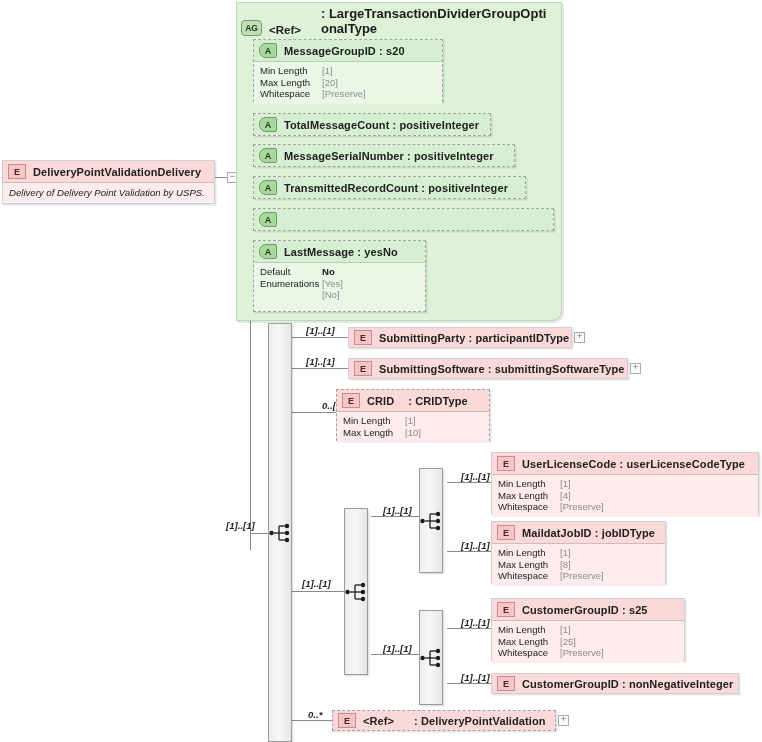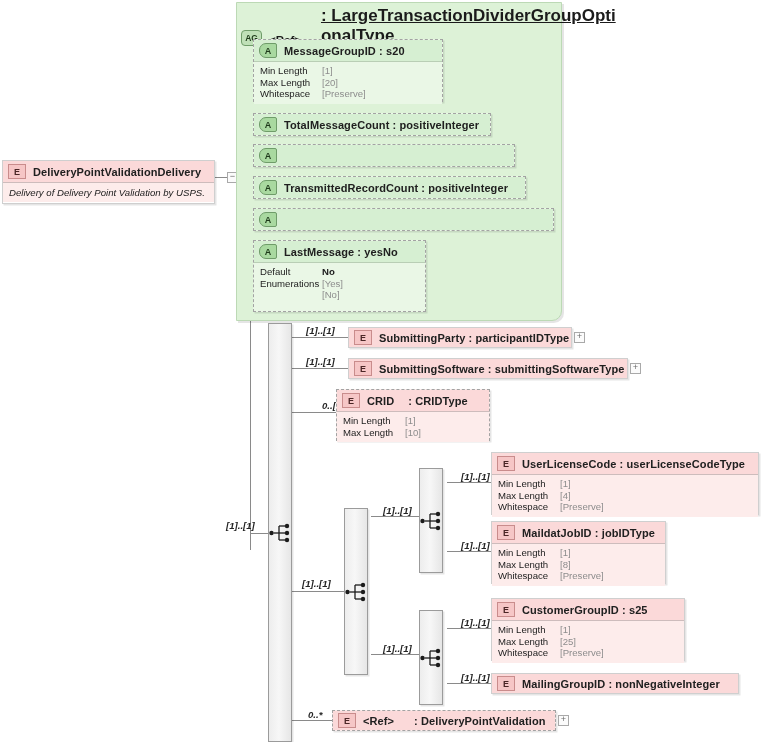--- a/index.html
+++ b/index.html
@@ -68,21 +68,21 @@
   
   .grouppanel{
     position:absolute;box-sizing:border-box;
     background:#ddf2d7;border:1px solid #bcd9b5;
     box-shadow:2px 2px 0 rgba(0,0,0,0.10);
   }
   .grouphdr{
     position:absolute;display:flex;align-items:flex-start;white-space:nowrap;
   }
   .grouphdr .gref{font-weight:bold;font-size:11.5px;margin-right:20px;}
-  .grouphdr .gtype{font-weight:bold;font-size:17px;text-decoration:underline;}
+  .grouphdr .gtype{font-weight:bold;font-size:13px;}
   .gtype .l2{display:block;margin-left:0;}
 
   
   .ctl{
     position:absolute;box-sizing:border-box;width:11px;height:11px;
     border:1px solid #a9a9a9;background:#fbfbfb;
     display:flex;align-items:center;justify-content:center;
     font-size:9px;line-height:9px;color:#6b6b6b;font-family:"Liberation Mono",monospace;
   }
 
@@ -184,20 +184,21 @@
   <div class="nbox at dashed" style="left:253px;top:113px;width:238px;height:23px;background:#eaf7e6;">
     <div class="hdr" style="height:21px;">
       <span class="mk A">A</span>
       <span class="ttl">TotalMessageCount : positiveInteger</span>
     </div>
   </div>
 
   <div class="nbox at dashed" style="left:253px;top:144px;width:262px;height:23px;background:#eaf7e6;">
     <div class="hdr" style="height:21px;">
       <span class="mk A">A</span>
+      <span class="ttl">MessageSerialNumber : positiveInteger</span>
     </div>
   </div>
 
   <div class="nbox at dashed" style="left:253px;top:176px;width:273px;height:23px;background:#eaf7e6;">
     <div class="hdr" style="height:21px;">
       <span class="mk A">A</span>
       <span class="ttl">TransmittedRecordCount : positiveInteger</span>
     </div>
   </div>
 
@@ -388,21 +389,21 @@
         <span class="fk">Whitespace</span>
         <span class="fv">[Preserve]</span>
       </div>
     </div>
   </div>
 
   <div class="occ" style="left:461px;top:672px;">[1]..[1]</div>
   <div class="nbox el" style="left:491px;top:673px;width:248px;height:21px;">
     <div class="hdr" style="height:19px;">
       <span class="mk E">E</span>
-      <span class="ttl">MailingGroupID : nonNegativeInteger</span>
+      <span class="ttl">CustomerGroupID : nonNegativeInteger</span>
     </div>
   </div>
 
   <div class="occ" style="left:308px;top:709px;">0..*</div>
   <div class="nbox el dashed" style="left:332px;top:710px;width:224px;height:21px;background:#fdeceb;">
     <div class="hdr" style="height:19px;">
       <span class="mk E">E</span>
       <span class="ttl">&lt;Ref&gt;</span>
       <span class="ttl" style="margin-left:20px;">: DeliveryPointValidation</span>
     </div>

